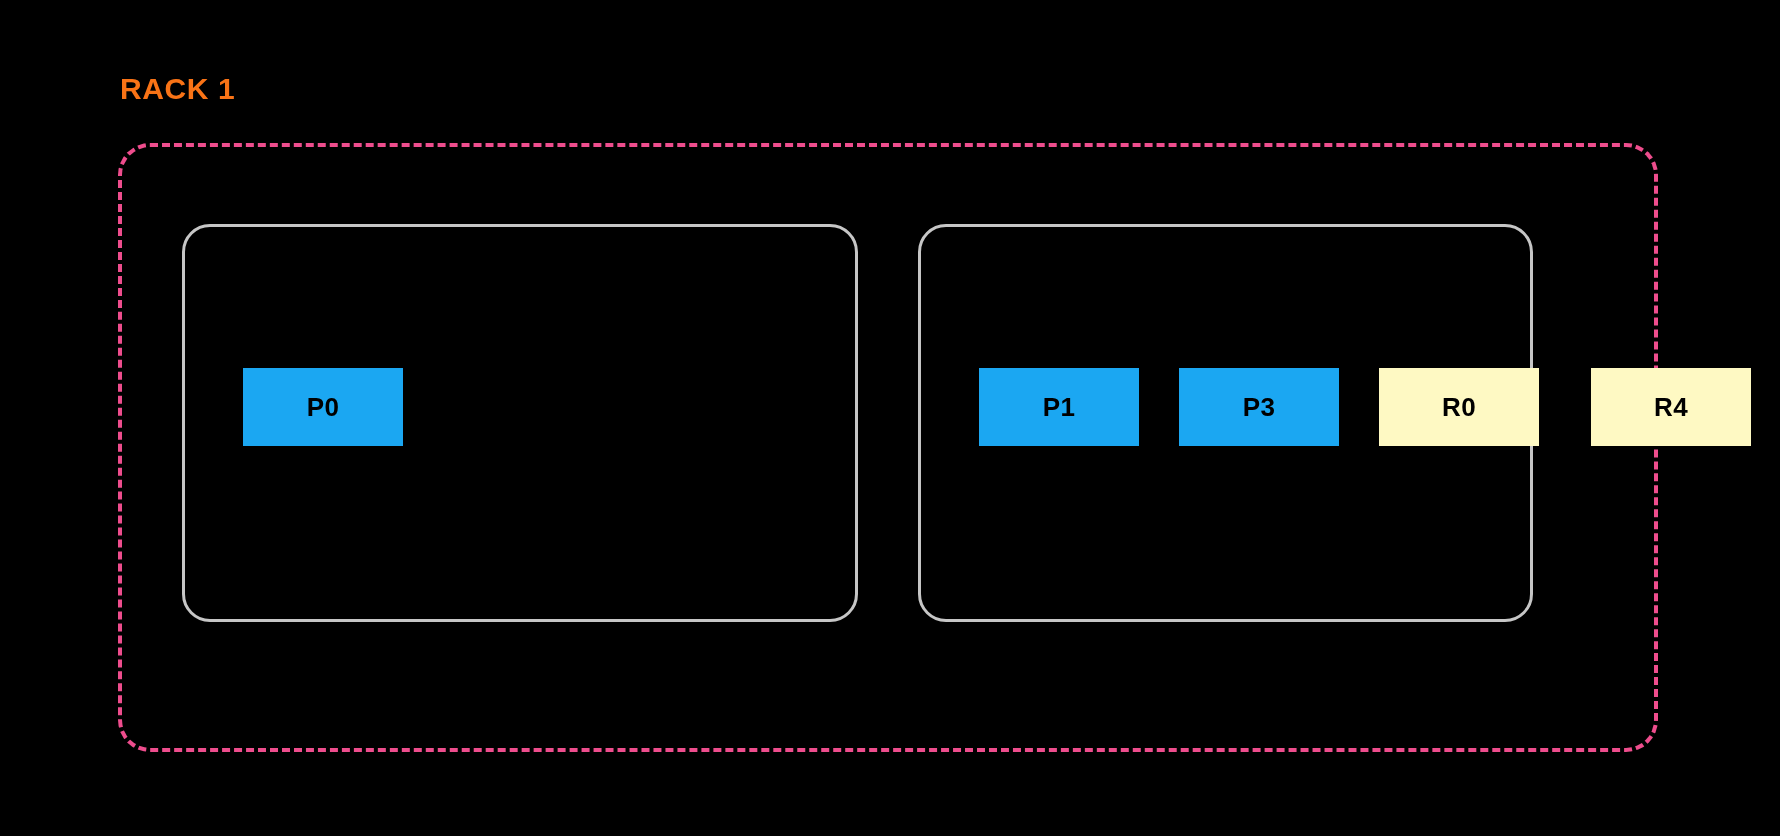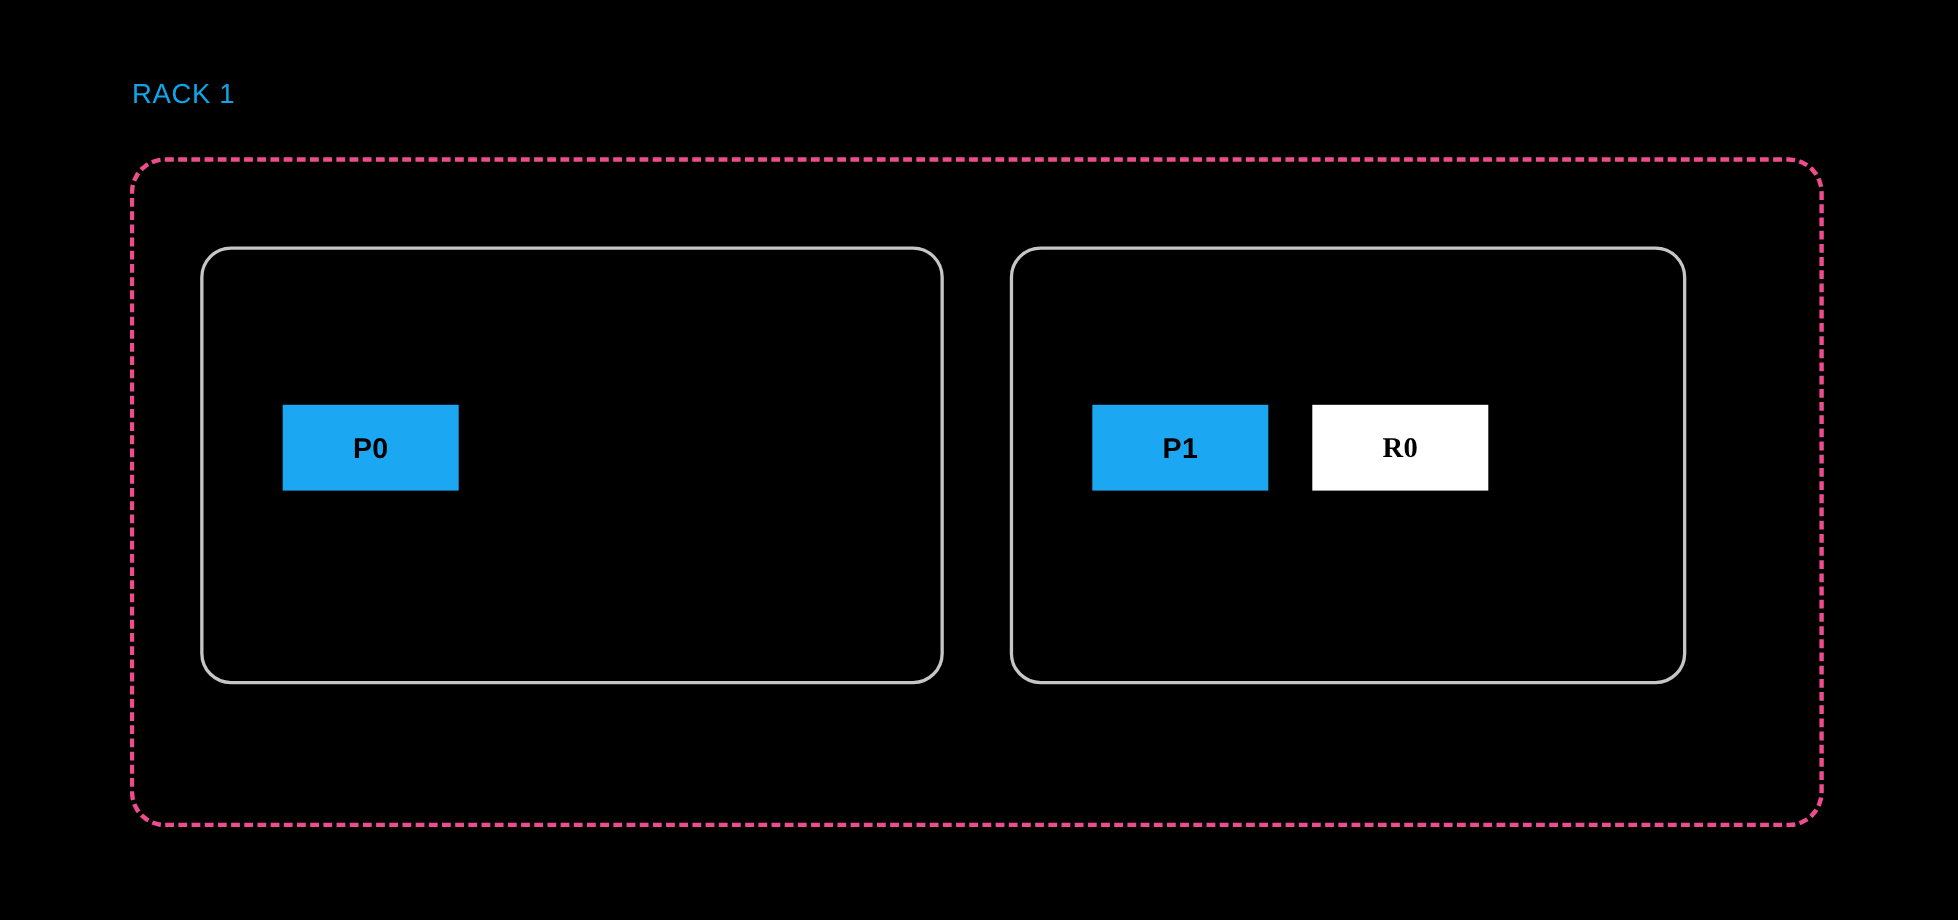--- a/index.html
+++ b/index.html
@@ -20,24 +20,24 @@
     width: 1780px;
     height: 836px;
     background: #000000;
   }
 
   
   .rack-label {
     position: absolute;
     left: 120px;
     top: 74px;
-    font-size: 25px;
-    font-weight: normal;
+    font-size: 30px;
+    font-weight: bold;
     letter-spacing: 0.6px;
-    color: #0ea5e9;
+    color: #f97316;
     white-space: nowrap;
     line-height: 1;
   }
 
   
   .rack-boundary {
     position: absolute;
     left: 118px;
     top: 143px;
     width: 1540px;
@@ -56,21 +56,21 @@
     border-radius: 28px;
     box-sizing: border-box;
     background: transparent;
   }
   .node-panel.node-0 { left: 182px; width: 676px; }
   .node-panel.node-1 { left: 918px; width: 615px; }
 
   
   .shard-grid {
     position: absolute;
-    left: 72px;
+    left: 58px;
     top: 141px;
     display: flex;
     flex-direction: row;
     gap: 52px;
   }
   .shard-row {
     display: flex;
     flex-direction: row;
     gap: 40px;
   }
@@ -81,21 +81,21 @@
     display: flex;
     align-items: center;
     justify-content: center;
     font-size: 26px;
     font-weight: bold;
     color: #000000;
     letter-spacing: 0.3px;
     box-sizing: border-box;
   }
   .shard.primary { background: #1BA7F2; }
-  .shard.replica { background: #ffffff; font-family: Liberation Serif, serif; }
+  .shard.replica { background: #fef9c3; }
   .shard.empty   { background: transparent; }
 </style>
 </head>
 <body>
 
 <div id="stage">
 
   <div class="rack-label">RACK 1</div>
 
   <div class="rack-boundary"></div>
@@ -108,21 +108,23 @@
       <div class="shard-row">
         <div class="shard empty"></div>
       </div>
     </div>
   </div>
 
   <div class="node-panel node-1">
     <div class="shard-grid">
       <div class="shard-row">
         <div class="shard primary">P1</div>
+        <div class="shard primary">P3</div>
         <div class="shard replica">R0</div>
       </div>
       <div class="shard-row">
+        <div class="shard replica">R4</div>
         <div class="shard empty"></div>
       </div>
     </div>
   </div>
 
 </div>
 
 </body></html>

